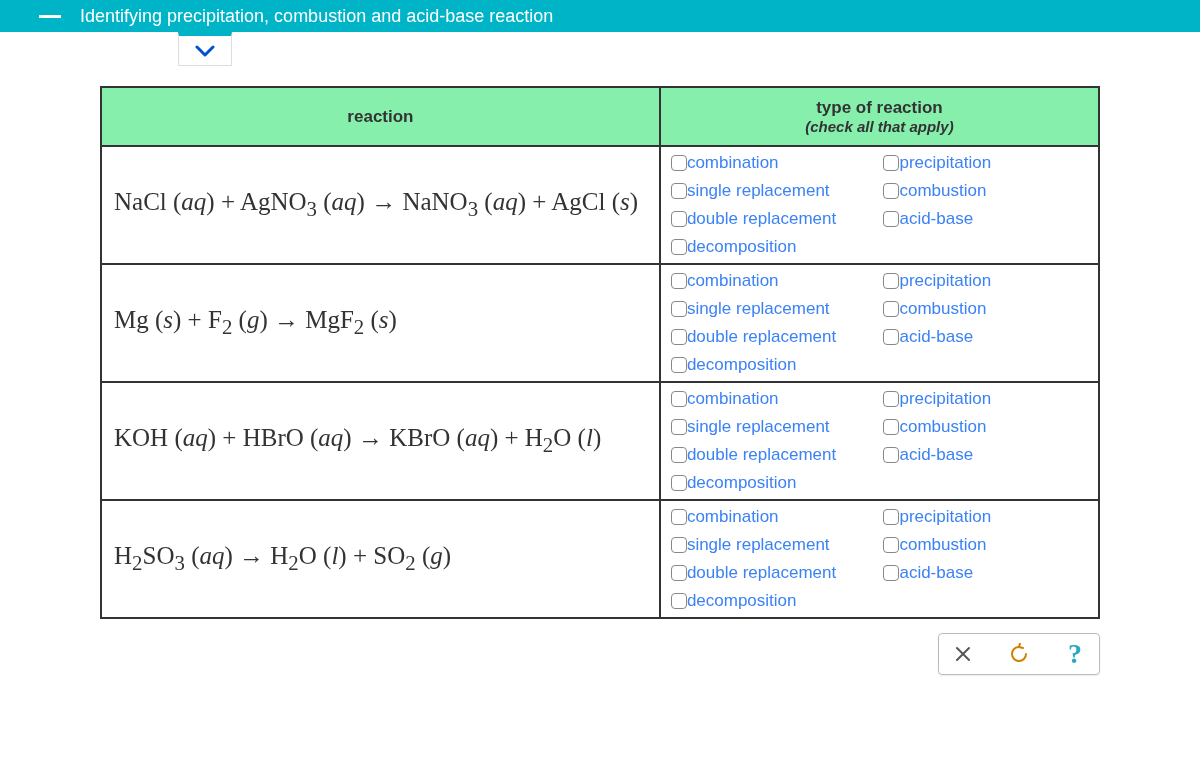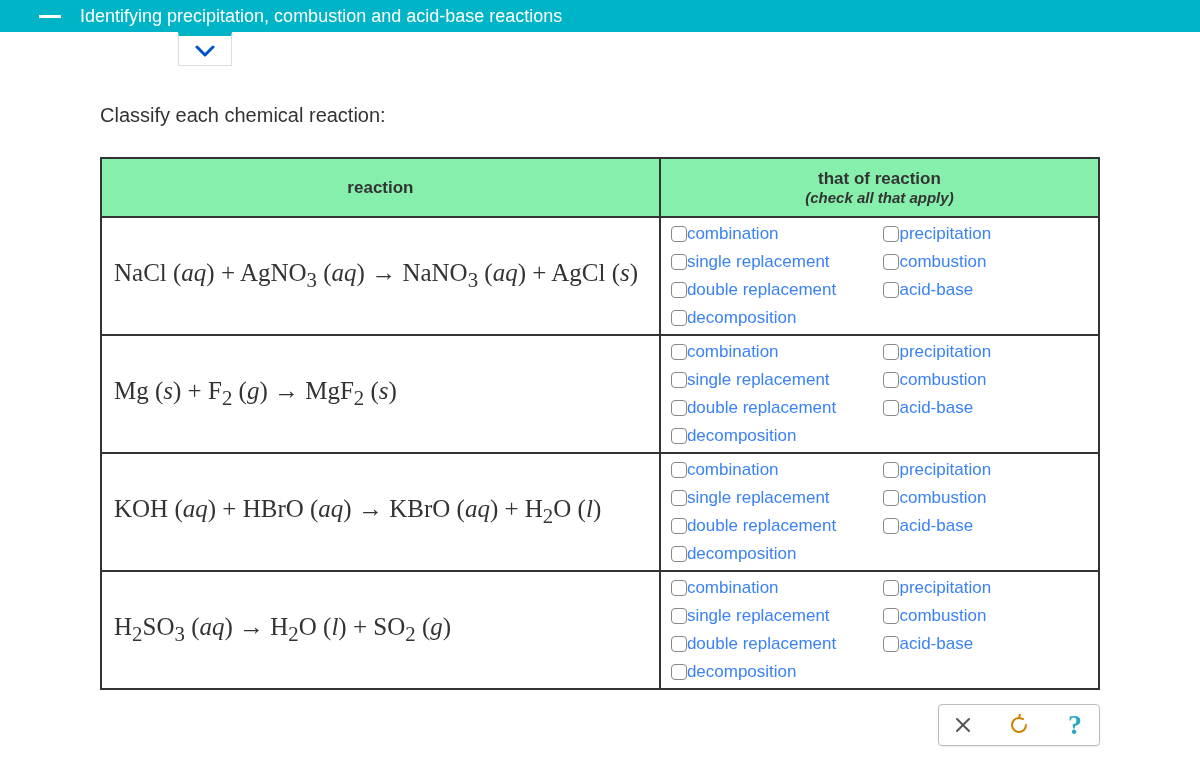--- a/index.html
+++ b/index.html
@@ -131,42 +131,41 @@
     font-weight: bold;
   }
 </style>
 </head>
 <body>
 
 <div class="header-bar">
   <div class="header-minus">
       <span></span>
     </div>
-  <div>Identifying precipitation, combustion and acid-base reactions</div>
+  <div>Identifying precipitation, combustion and acid-base reaction</div>
 </div>
 
 <div class="chevron-tab">
   <svg width="20" height="12" viewBox="0 0 20 12">
     <polyline points="2,2 10,10 18,2" fill="none" stroke="#0052cc" stroke-width="3" stroke-linecap="round" stroke-linejoin="round"></polyline>
   </svg>
 </div>
 
 <div class="content">
-  <div class="prompt">Classify each chemical reaction:</div>
 
   <table class="main">
     <colgroup>
         <col style="width:56%">
         <col style="width:44%">
       </colgroup>
     <thead>
       <tr>
         <th>reaction</th>
         <th>
-          <span>that of reaction</span>
+          <span>type of reaction</span>
           <span class="th-sub">(check all that apply)</span>
         </th>
       </tr>
     </thead>
     <tbody id="rows">
         <tr>
           <td class="reaction-cell">NaCl (<i>aq</i>) + AgNO<sub>3</sub> (<i>aq</i>) → NaNO<sub>3</sub> (<i>aq</i>) + AgCl (<i>s</i>)</td>
           <td class="options-cell">
             <div class="opt-grid">
               <div class="opt">

